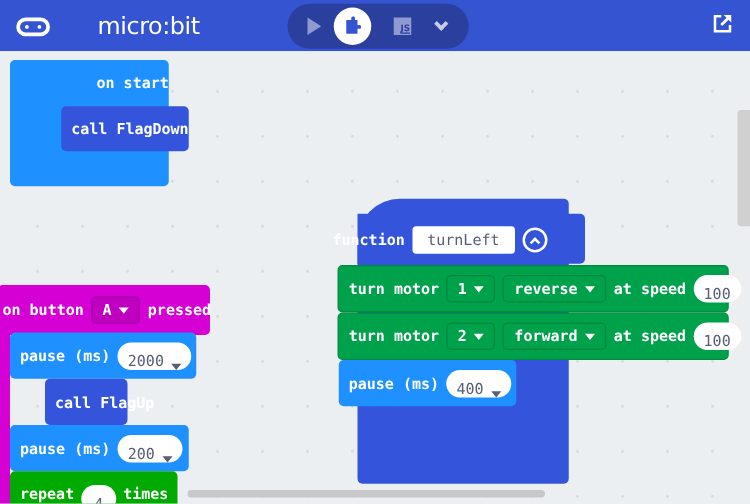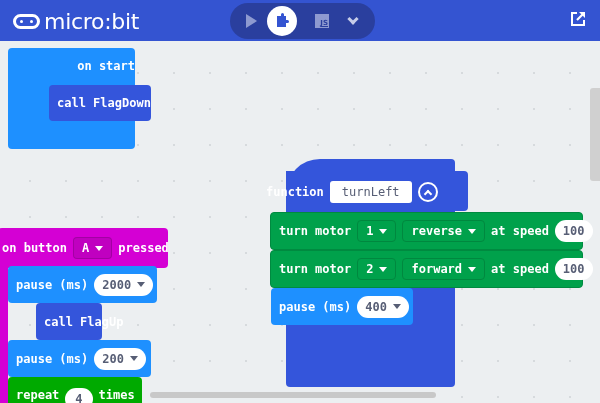--- a/index.html
+++ b/index.html
@@ -21,22 +21,22 @@
       width: 27px; height: 15px; border: 3px solid #fff; border-radius: 8px;
       position: relative;
     }
     .logo-mark::before, .logo-mark::after {
       content: ""; position: absolute; top: 3px; width: 3px; height: 3px;
       background: #fff; border-radius: 50%;
     }
     .logo-mark::before { left: 4px; }
     .logo-mark::after { right: 4px; }
     .logo-text {
-      color: #fff; font-family: "DejaVu Sans", sans-serif; font-size: 22px;
-      font-weight: normal; letter-spacing: -0.3px;
+      color: #fff; font-family: "DejaVu Sans", sans-serif; font-size: 19px;
+      font-weight: normal; letter-spacing: -0.3px; margin-left: 34px;
     }
     .mode-switch {
       position: absolute; left: 230px; top: 3px; width: 145px; height: 36px;
       background: #2a3f9e; border-radius: 18px;
     }
     .mode-btn {
       position: absolute; top: 3px; width: 30px; height: 30px;
       display: flex; align-items: center; justify-content: center;
     }
     .mode-btn.play { left: 6px; }
@@ -75,21 +75,21 @@
     .drop {
       height: 22px; padding: 0 8px; border-radius: 4px; display: flex; align-items: center; gap: 6px;
       border: 1px solid rgba(0,0,0,0.15);
     }
     .caret {
       width: 0; height: 0; border-left: 4px solid transparent; border-right: 4px solid transparent;
       border-top: 5px solid #fff;
     }
     .pill {
       height: 22px; padding: 0 8px; border-radius: 11px; background: #fff; color: #575e75;
-      display: flex; align-items: center; gap: 6px; font-weight: bold;
+      display: flex; align-items: flex-end; gap: 6px; font-weight: normal;
     }
     .pill .caret { border-top-color: #575e75; }
     .namebox {
       height: 22px; padding: 0 12px; border-radius: 3px; background: #fff; color: #575e75;
       display: flex; align-items: center; font-weight: normal;
     }
     .collapse-btn {
       width: 20px; height: 20px; border: 2px solid #fff; border-radius: 50%;
       display: flex; align-items: center; justify-content: center;
     }

